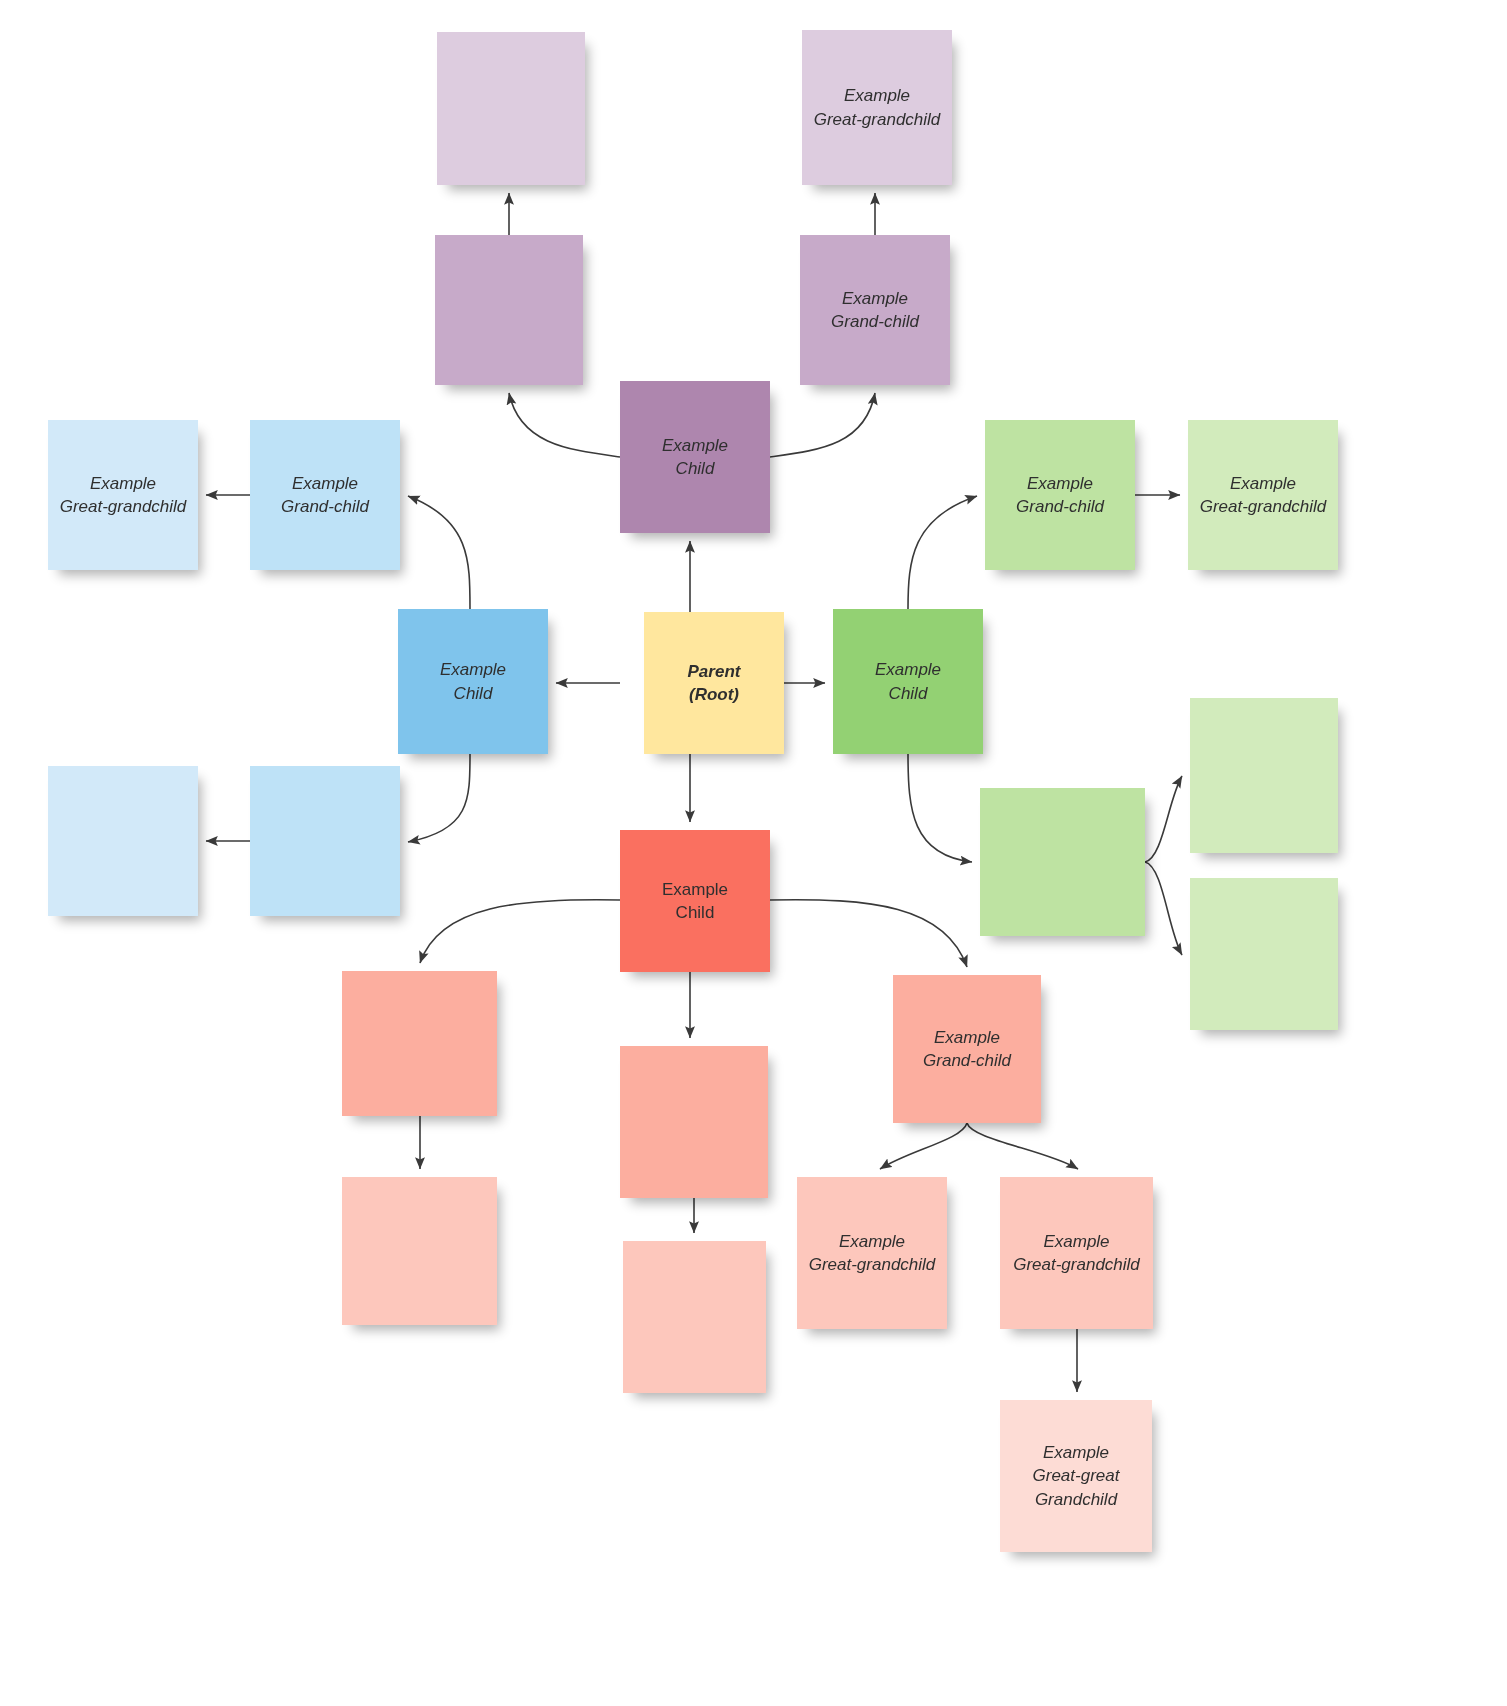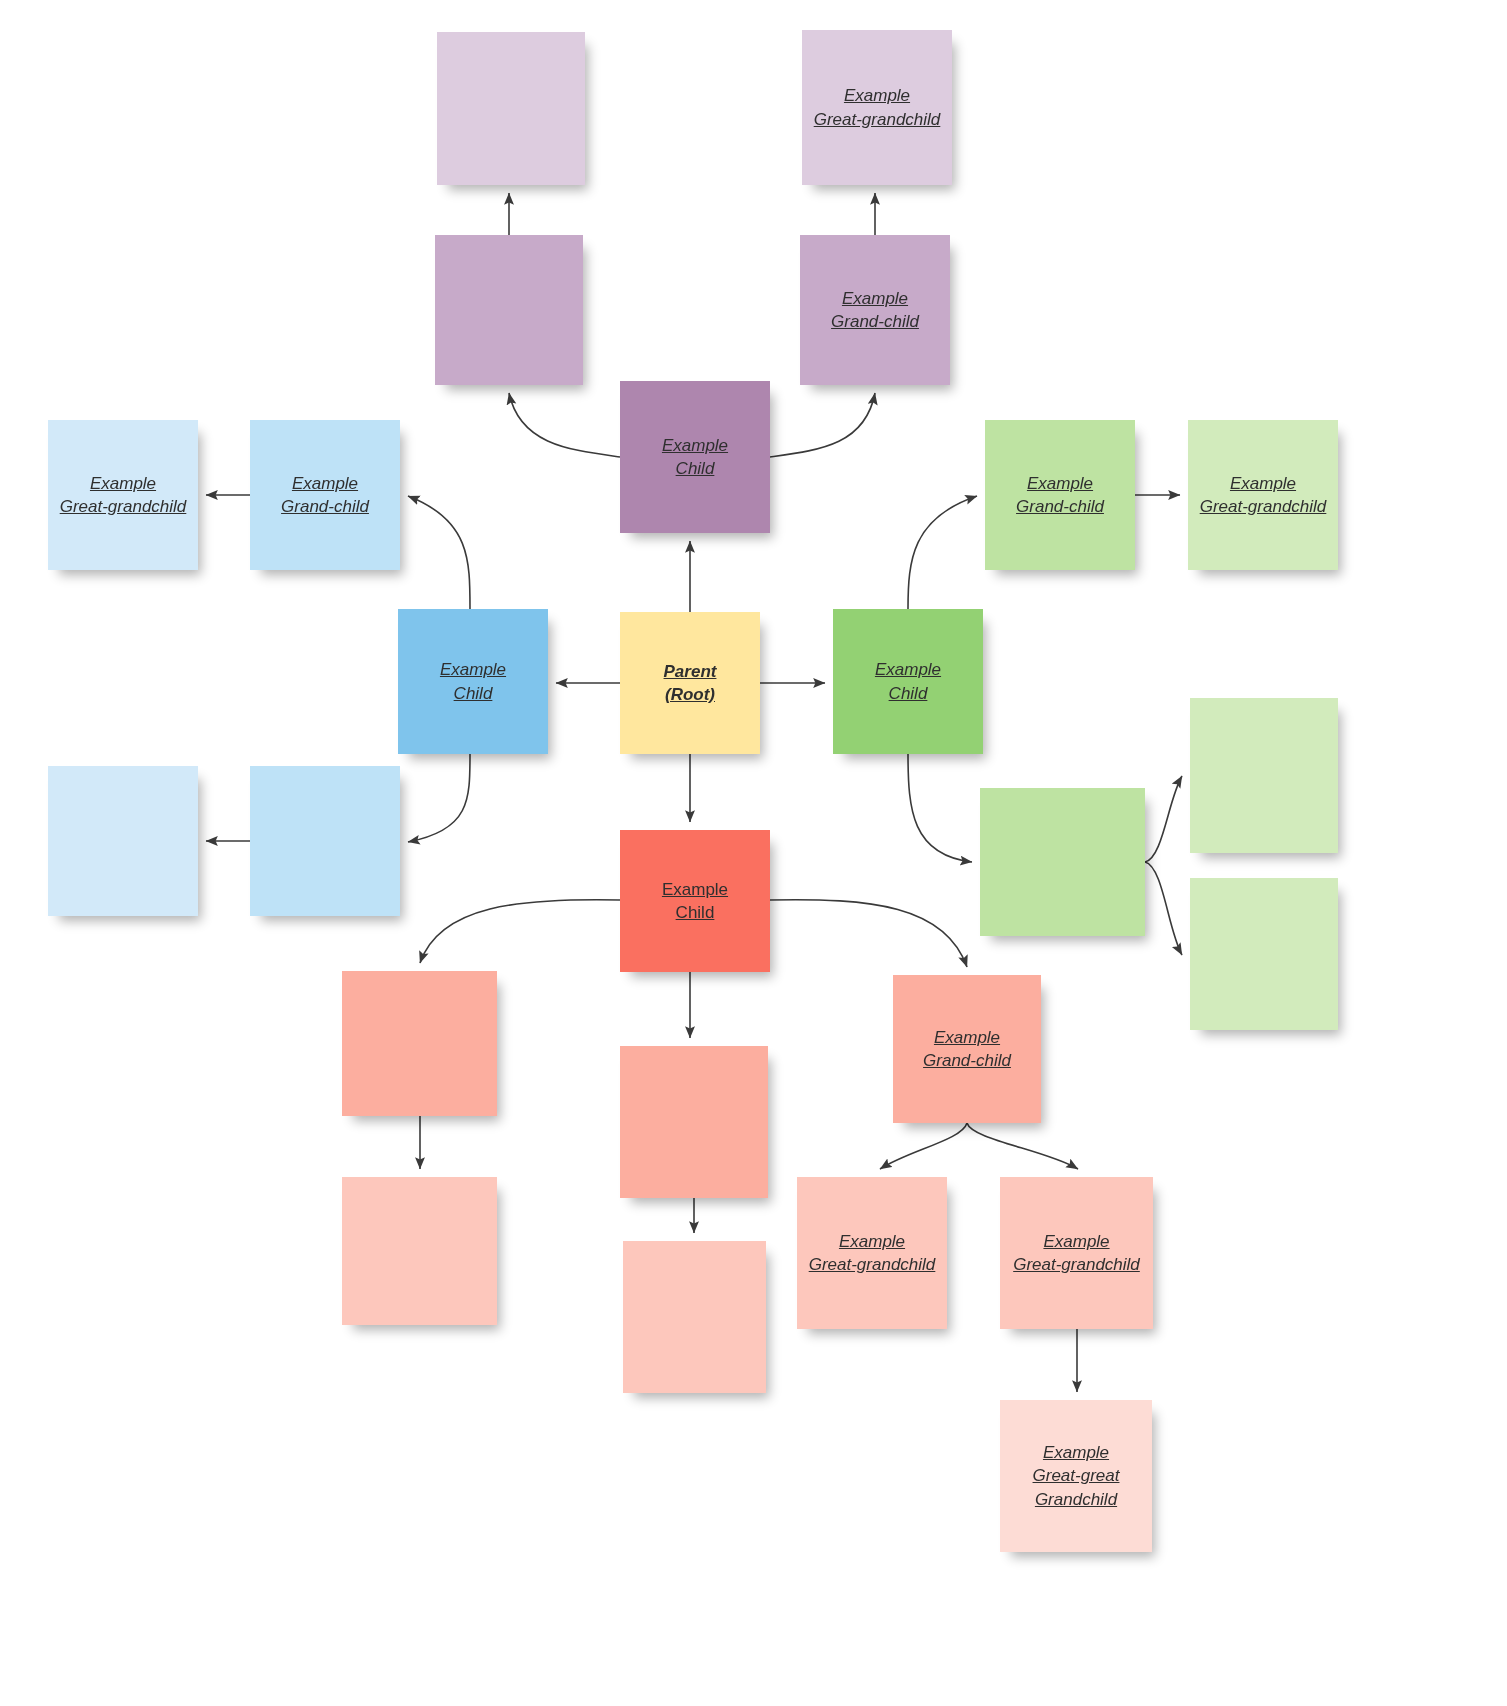--- a/index.html
+++ b/index.html
@@ -12,21 +12,20 @@
     display:flex;
     align-items:center;
     justify-content:center;
     text-align:center;
     font-style:italic;
     font-size:17px;
     line-height:1.38;
     color:#2f2f2f;
     padding:12px 8px;
     box-shadow:7px 9px 11px -4px rgba(0,0,0,0.30);
-    text-decoration:underline;
   }
   .node .lbl{white-space:pre-line;display:block;}
   .node.root{font-weight:bold;font-style:italic;}
   .node.plain{font-style:normal;}
 </style>
 </head>
 <body>
 
 <div id="canvas">
   <svg id="edges" viewBox="0 0 1507 1706">
@@ -57,21 +56,21 @@
         <path d="M 690,972 L 690,1038" fill="none" stroke="#3a3a3a" stroke-width="1.6" marker-end="url(#ah)"></path>
         <path d="M 770,900 C 870,898 945,905 967,967" fill="none" stroke="#3a3a3a" stroke-width="1.6" marker-end="url(#ah)"></path>
         <path d="M 420,1116 L 420,1169" fill="none" stroke="#3a3a3a" stroke-width="1.6" marker-end="url(#ah)"></path>
         <path d="M 694,1198 L 694,1233" fill="none" stroke="#3a3a3a" stroke-width="1.6" marker-end="url(#ah)"></path>
         <path d="M 967,1123 C 962,1140 910,1150 880,1169" fill="none" stroke="#3a3a3a" stroke-width="1.6" marker-end="url(#ah)"></path>
         <path d="M 967,1123 C 972,1140 1046,1150 1078,1169" fill="none" stroke="#3a3a3a" stroke-width="1.6" marker-end="url(#ah)"></path>
         <path d="M 1077,1329 L 1077,1392" fill="none" stroke="#3a3a3a" stroke-width="1.6" marker-end="url(#ah)"></path>
       </g>
   </svg>
   <div id="node-layer">
-      <div class="node root" style="left: 620px; top: 612px; width: 140px; height: 142px; background: rgb(255, 231, 158);">
+      <div class="node root" style="left: 644px; top: 612px; width: 140px; height: 142px; background: rgb(255, 231, 158);">
         <span class="lbl">Parent
 (Root)</span>
       </div>
       <div class="node" style="left: 620px; top: 381px; width: 150px; height: 152px; background: rgb(174, 134, 174);">
         <span class="lbl">Example
 Child</span>
       </div>
       <div class="node" style="left: 435px; top: 235px; width: 148px; height: 150px; background: rgb(199, 170, 201);">
         <span class="lbl"></span>
       </div>

